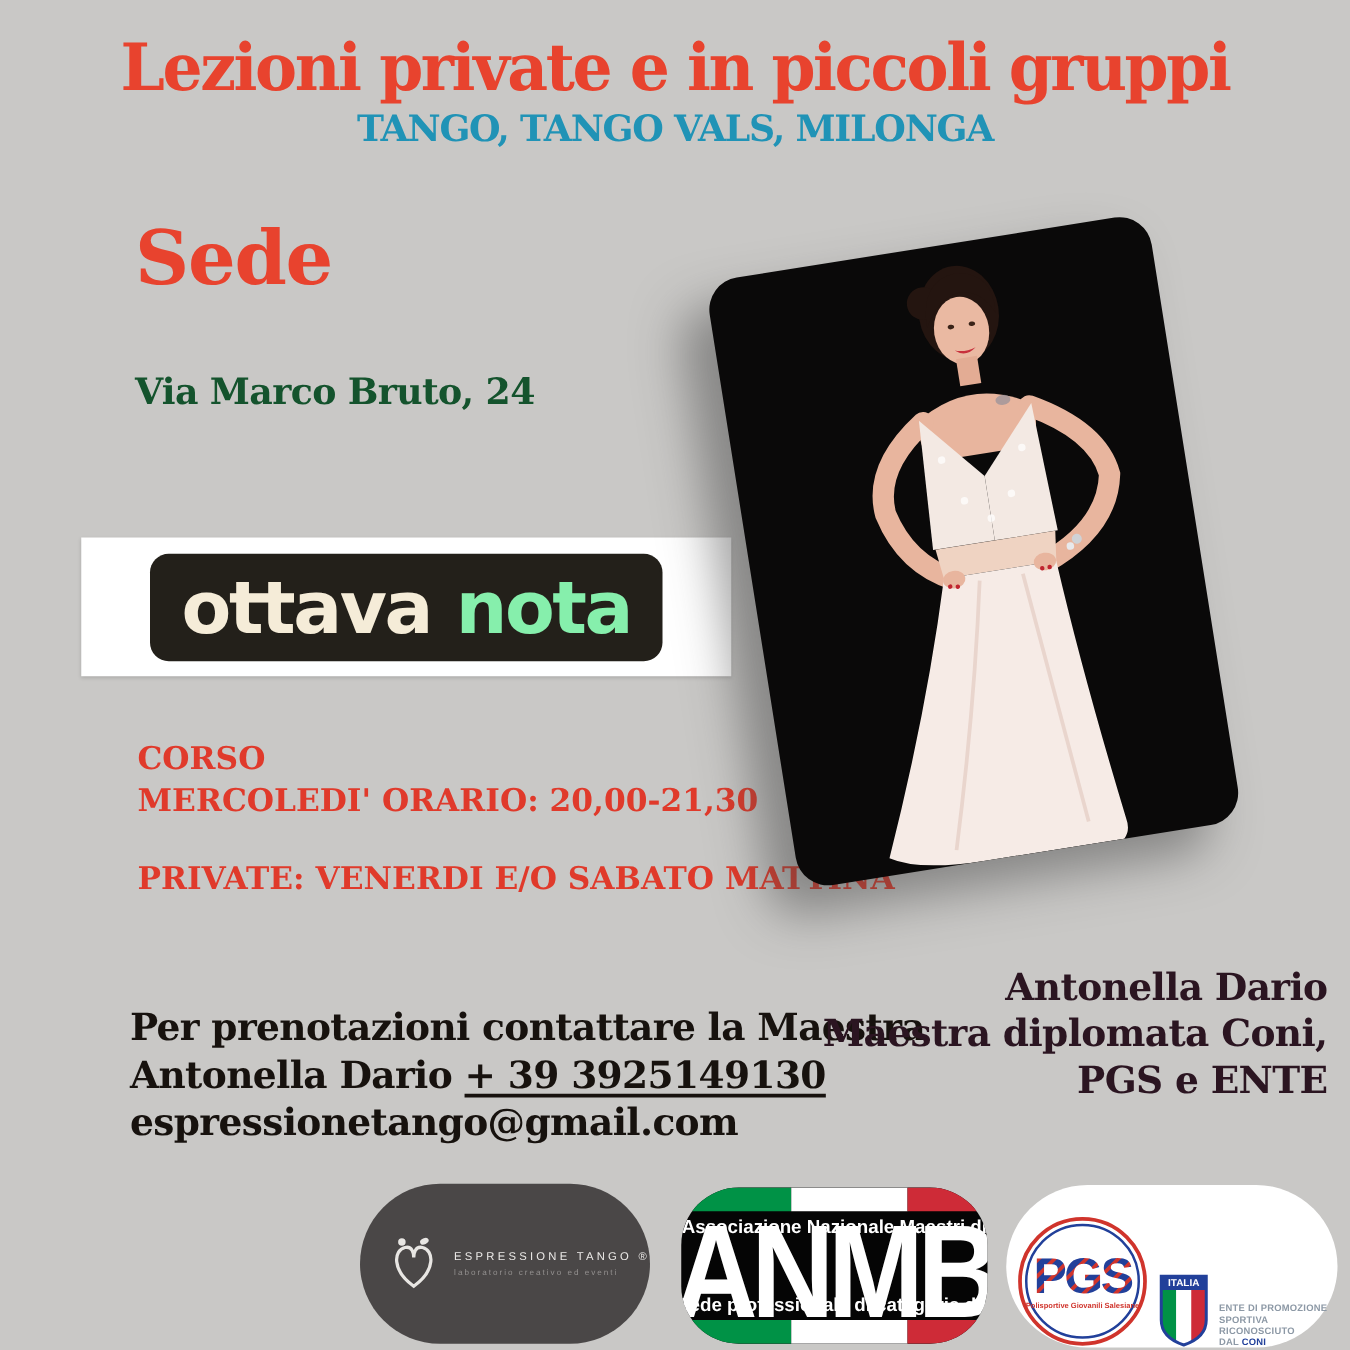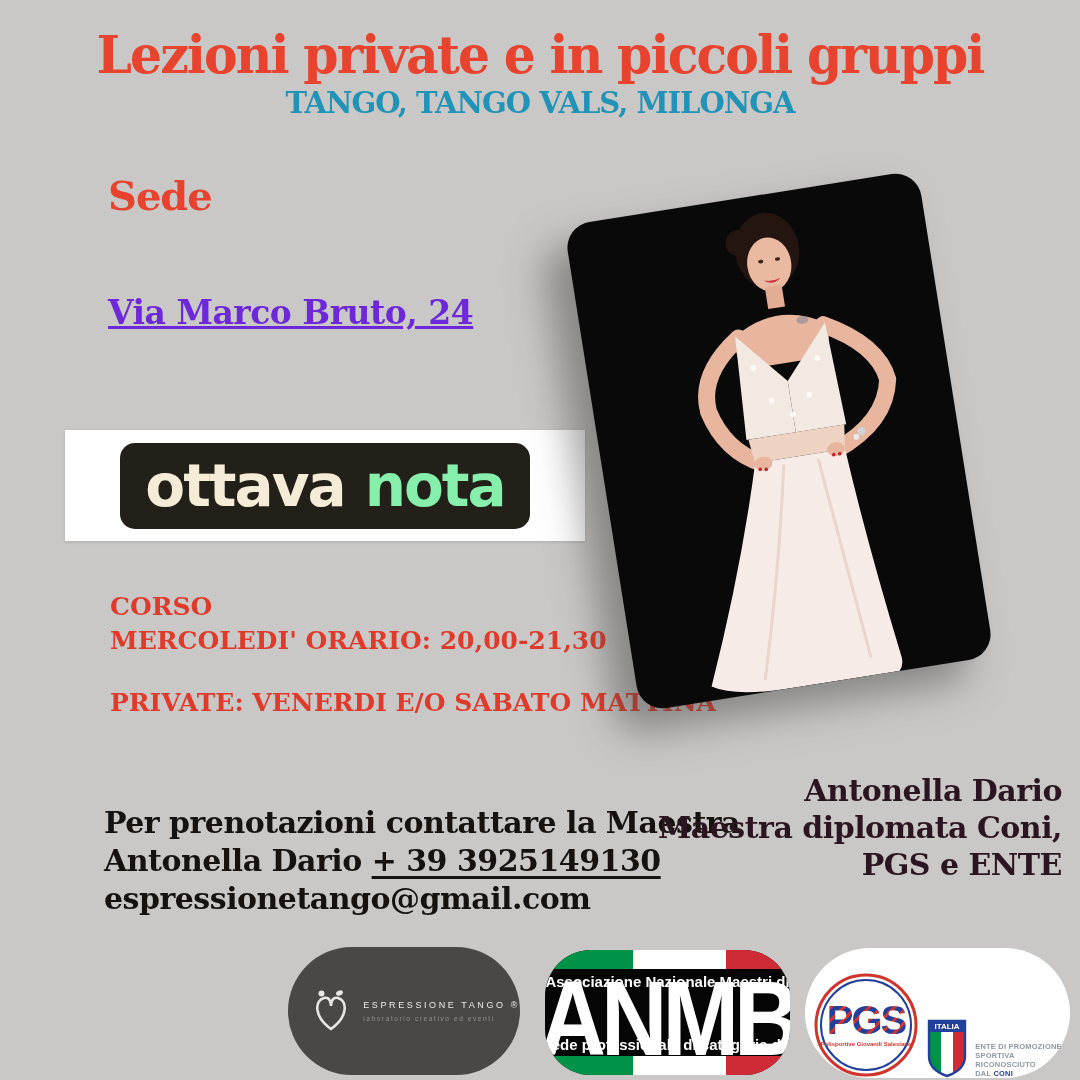--- a/index.html
+++ b/index.html
@@ -13,22 +13,22 @@
   
   .title{
     left:0;top:24px;width:1080px;text-align:center;
     font-size:52px;font-weight:bold;letter-spacing:-2px;color:#e8432e;
     transform:scaleX(.97);
   }
   .subtitle{
     left:0;top:86px;width:1080px;text-align:center;
     font-size:29px;font-weight:bold;letter-spacing:-1px;color:#2093b6;
   }
-  .sede{left:108px;top:172px;font-size:40px;font-weight:bold;color:#e8432e;letter-spacing:-1px;}
-  .address{left:108px;top:294px;font-size:33px;font-weight:bold;color:#6d28d9;line-height:38px;letter-spacing:-0.5px;text-decoration:underline;}
+  .sede{left:108px;top:172px;font-size:60px;font-weight:bold;color:#e8432e;letter-spacing:-1px;}
+  .address{left:108px;top:294px;font-size:29px;font-weight:bold;color:#14532d;line-height:38px;letter-spacing:-0.5px;}
 
   
   .ottava-box{
     left:65px;top:430px;width:520px;height:111px;background:#ffffff;
     display:flex;align-items:center;justify-content:center;
     box-shadow:0 1px 3px rgba(0,0,0,.15);
   }
   .ottava-inner{
     width:410px;height:86px;background:#23201a;border-radius:15px;
     display:flex;align-items:center;justify-content:center;

